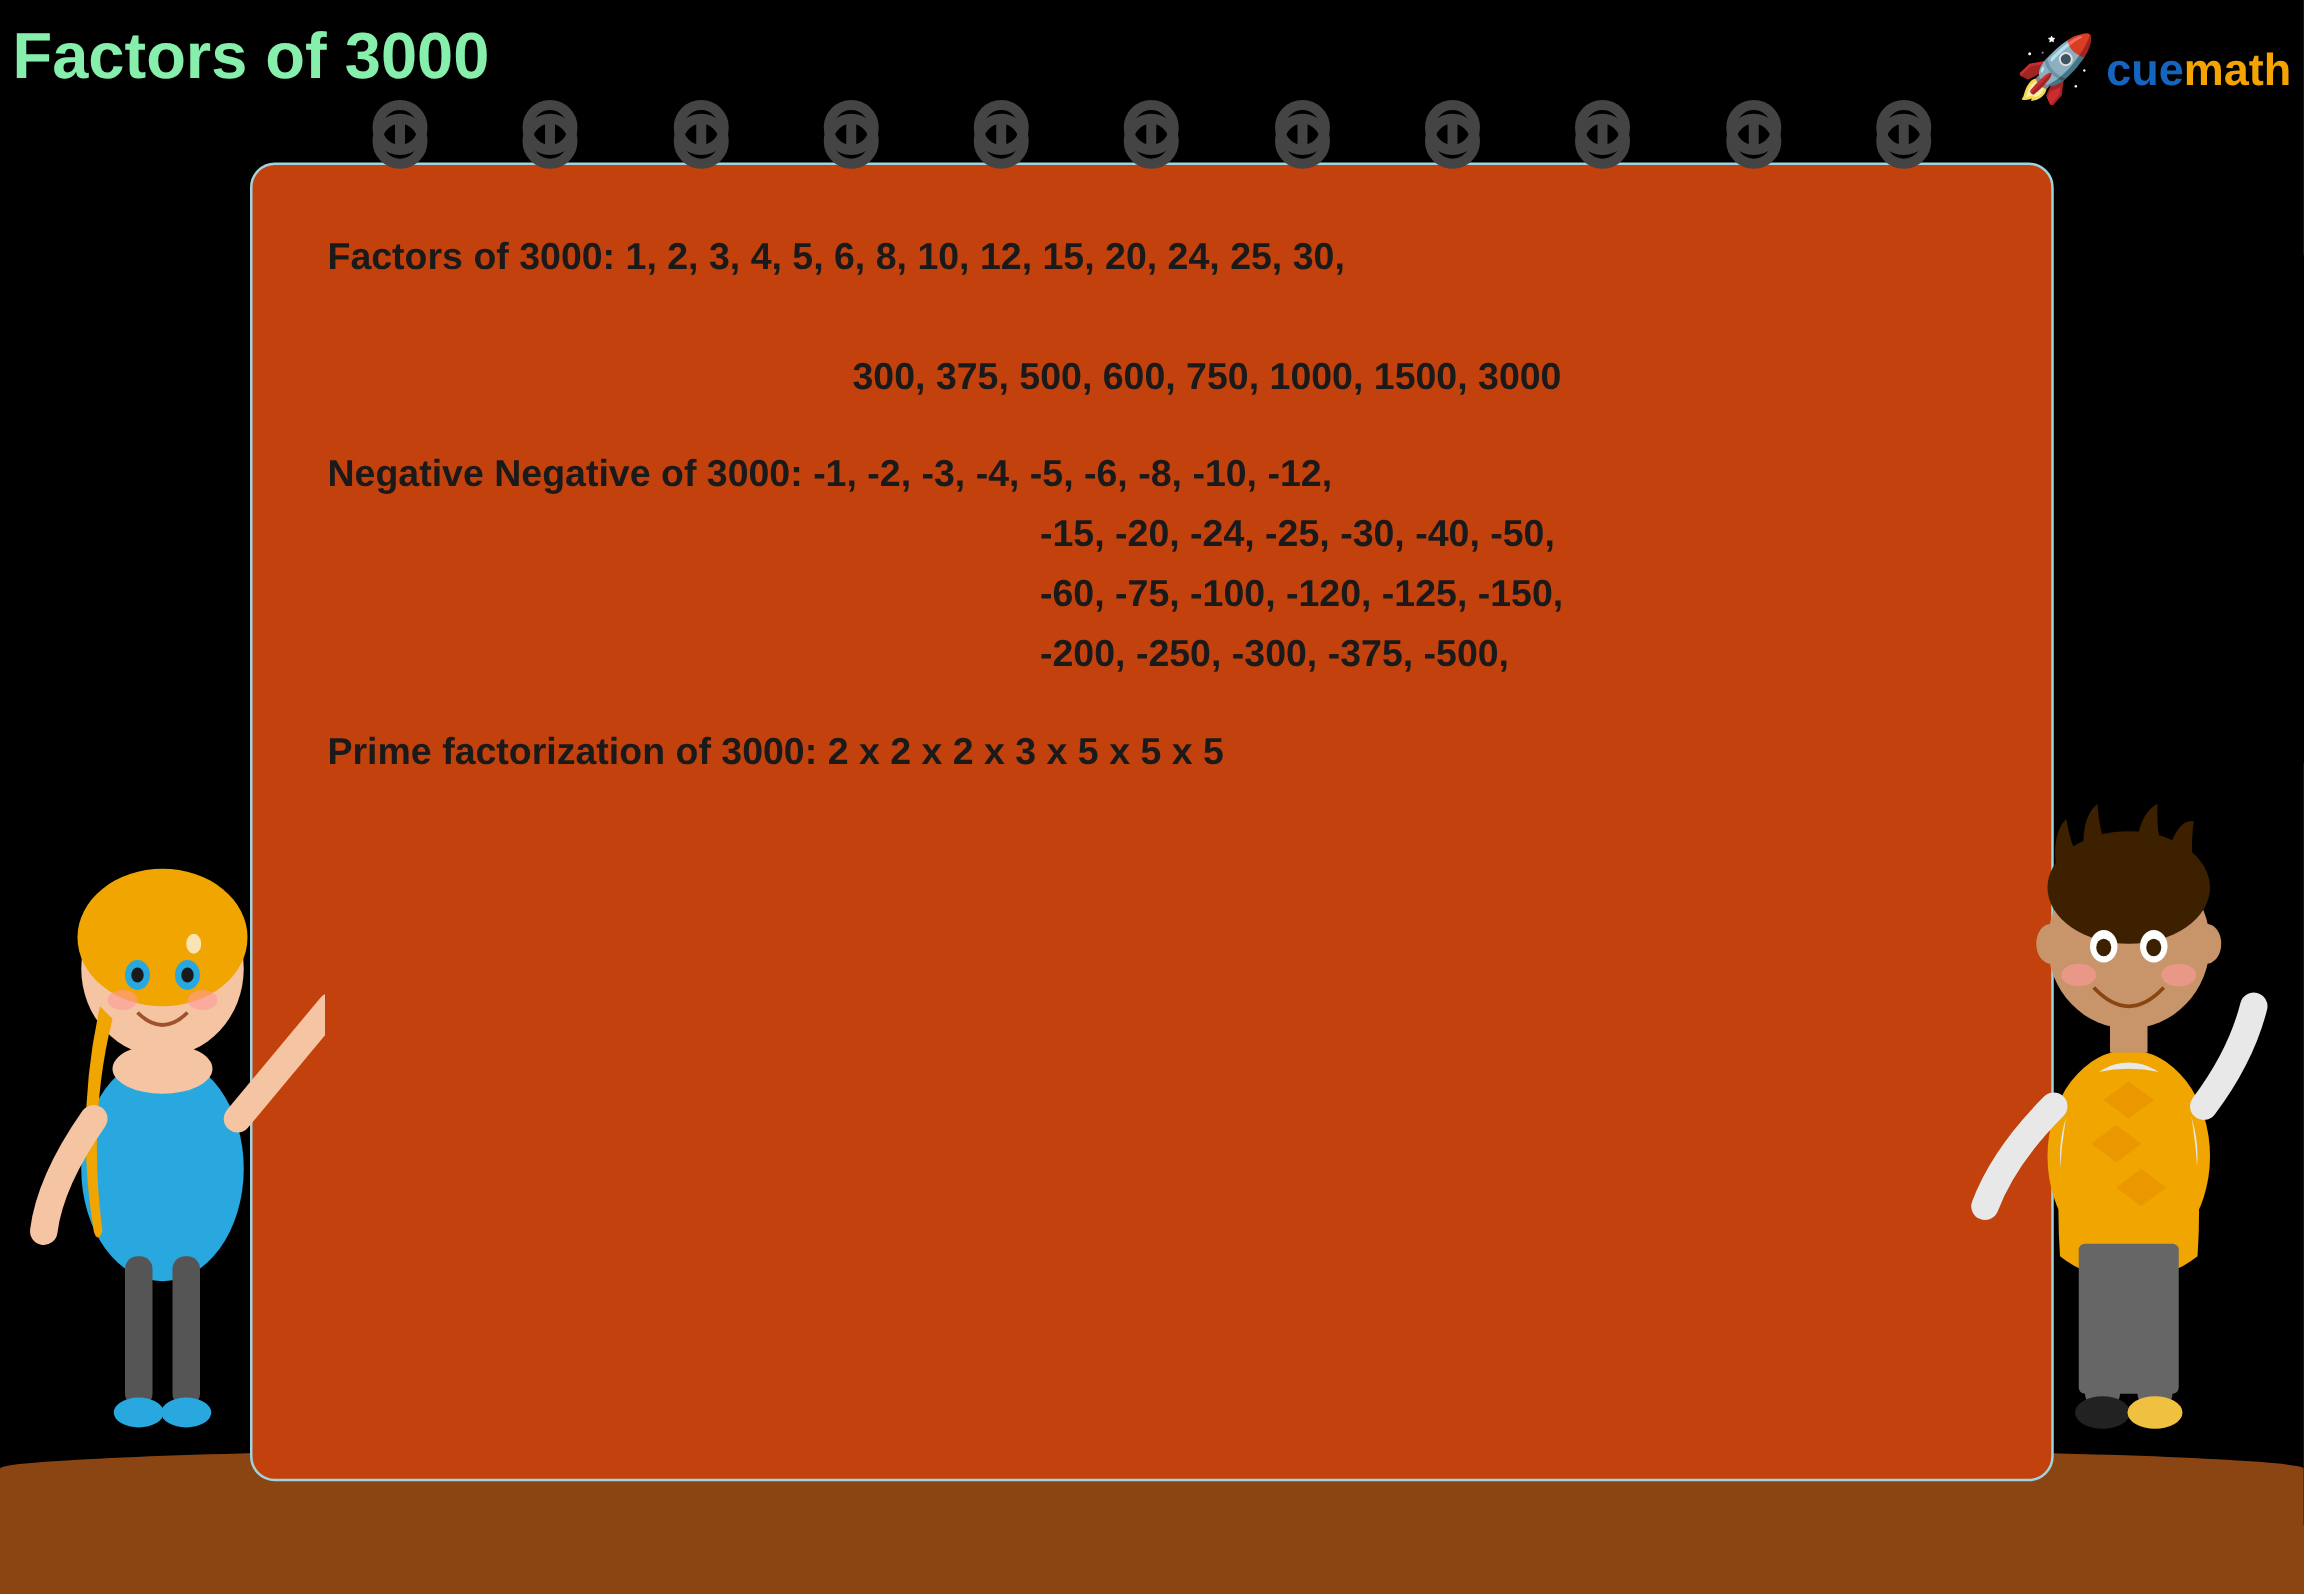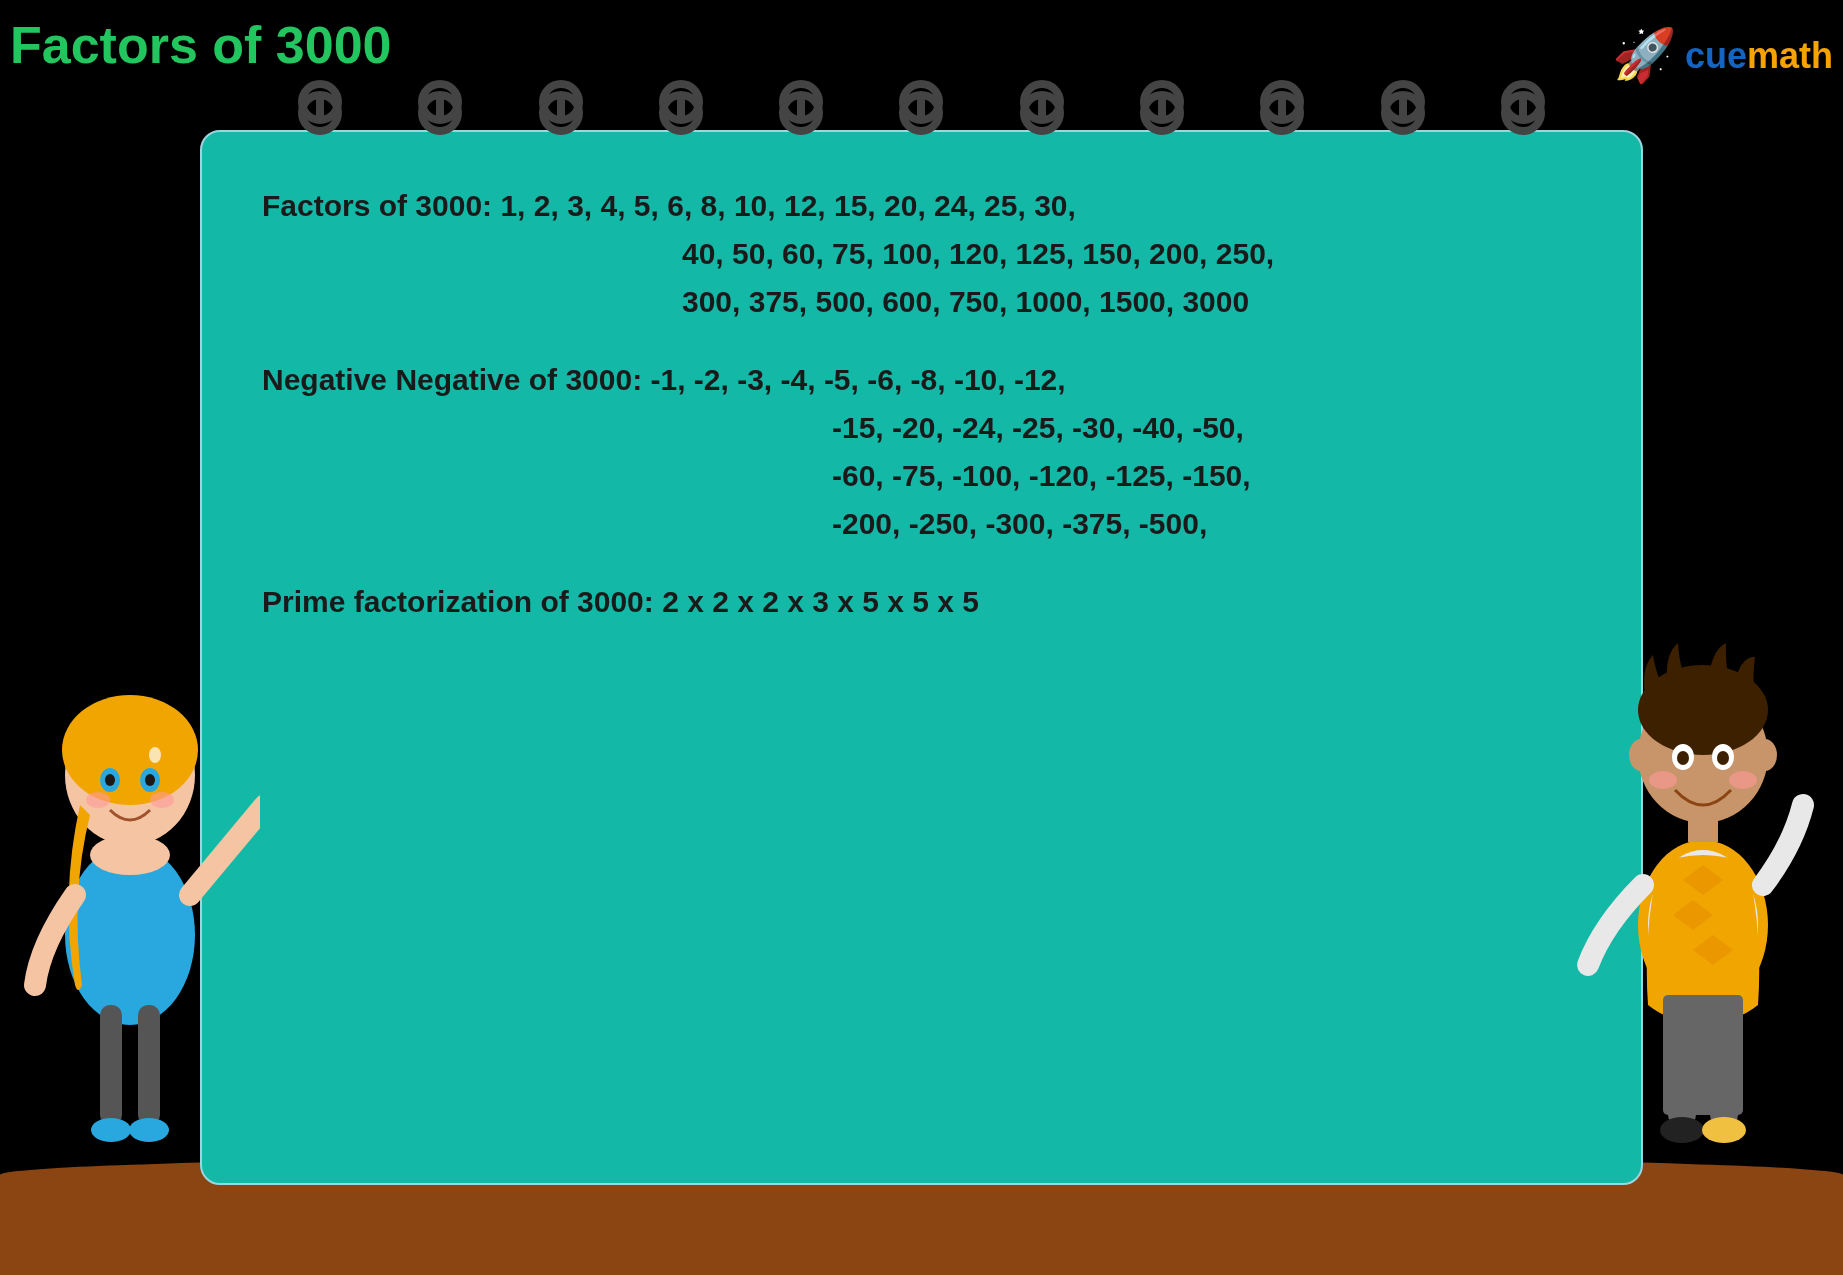--- a/index.html
+++ b/index.html
@@ -21,21 +21,21 @@
       display: flex;
       align-items: center;
       justify-content: space-between;
       width: 100%;
       padding-right: 20px;
     }
 
     .page-title {
       font-size: 52px;
       font-weight: bold;
-      color: #22c55e;
+      color: #86efac;
     }
 
     
     .ground {
       position: absolute;
       bottom: 0;
       left: 0;
       width: 100%;
       height: 120px;
       background: #8B4513;
@@ -104,21 +104,21 @@
       background: #444;
     }
 
     
     .notebook {
       position: absolute;
       top: 20px;
       left: 0;
       right: 0;
       bottom: 0;
-      background: #14b8a6;
+      background: #c2410c;
       border-radius: 20px;
       padding: 50px 60px 40px 60px;
       border: 2px solid #9dd4e0;
     }
 
     .notebook-content {
       font-size: 30px;
       font-weight: bold;
       color: #1a1a1a;
       line-height: 1.6;
@@ -224,21 +224,21 @@
         <div class="ring-bar"></div>
       </div>
   </div>
 
   <div class="notebook">
     <div class="notebook-content">
 
       <div class="factors-line">
         <span>Factors of 3000:</span>
         <span>1, 2, 3, 4, 5, 6, 8, 10, 12, 15, 20, 24, 25, 30,</span><br>
-        <span style="padding-left: 420px;">40, 50, 60, 75, 100, 120, 125, 150, 200, 250,</span><br>
+        <br>
         <span style="padding-left: 420px; margin-top: 11px;">300, 375, 500, 600, 750, 1000, 1500, 3000</span>
       </div>
 
       <div class="negative-factors-block">
         <span>Negative Negative of 3000:</span>
         <span>-1, -2, -3, -4, -5, -6, -8, -10, -12,</span><br>
         <span style="padding-left: 570px;">-15, -20, -24, -25, -30, -40, -50,</span><br>
         <span style="padding-left: 570px;">-60, -75, -100, -120, -125, -150,</span><br>
         <span style="padding-left: 570px;">-200, -250, -300, -375, -500,</span><br>
       </div>

